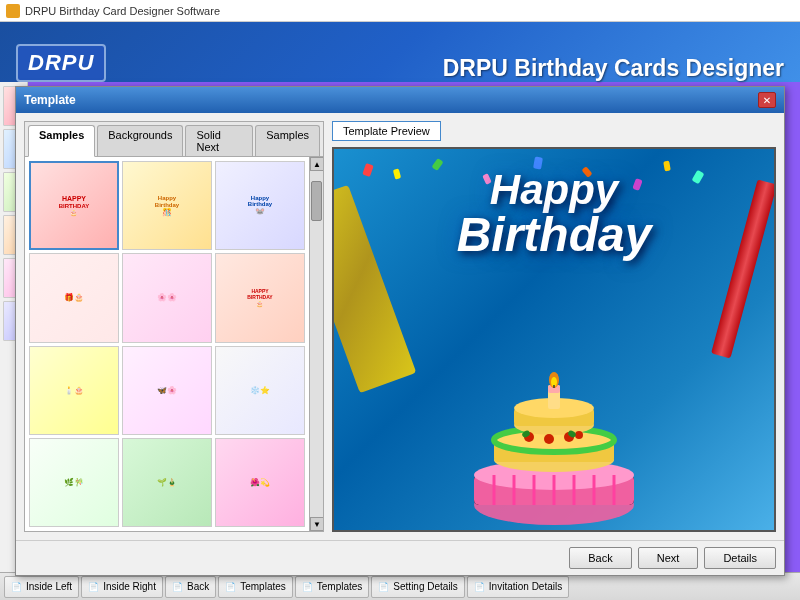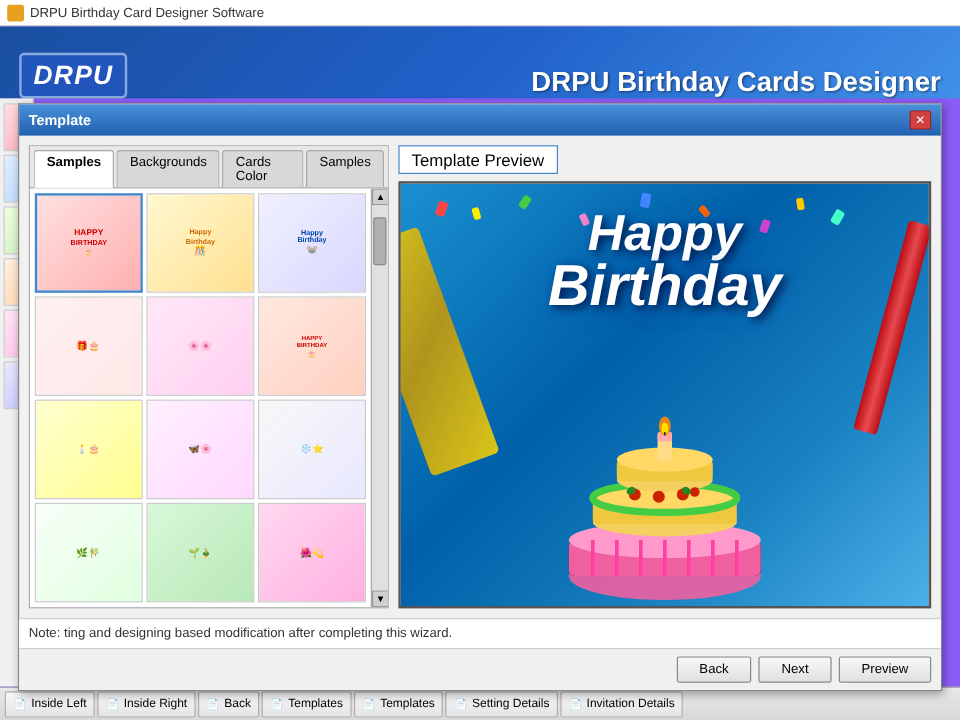--- a/index.html
+++ b/index.html
@@ -259,21 +259,21 @@
       flex: 1;
       display: flex;
       flex-direction: column;
     }
 
     .preview-label-box {
       border: 1px solid #4488cc;
       padding: 3px 10px;
       background: #fff;
       display: inline-block;
-      font-size: 14px;
+      font-size: 11px;
       align-self: flex-start;
       margin-bottom: 6px;
     }
 
     .preview-image {
       flex: 1;
       border: 2px solid #555;
       background: linear-gradient(135deg, #1a90d0 0%, #0060a8 40%, #1880c0 70%, #4ab0e8 100%);
       display: flex;
       align-items: center;
@@ -392,21 +392,21 @@
           <button class="modal-close-btn">✕</button>
         </div>
 
         <div class="modal-body">
 
           <div class="left-panel">
 
             <div class="tabs-bar">
               <div class="tab active">Samples</div>
               <div class="tab">Backgrounds</div>
-              <div class="tab">Cards Color</div>
+              <div class="tab">Solid Next</div>
               <div class="tab">Samples</div>
             </div>
 
             <div class="thumbnails-area">
               <div class="thumbnails-grid">
 
                 <div class="thumb thumb-1">
                   <div style="text-align:center; padding:2px;">
                     <div style="font-size:7px; font-weight:bold; color:#cc0000; line-height:1.2;">HAPPY</div>
                     <div style="font-size:6px; font-weight:bold; color:#cc0000;">BIRTHDAY</div>
@@ -537,28 +537,25 @@
                 <ellipse cx="100" cy="50" rx="5" ry="8" fill="#ff8800" opacity="0.9"></ellipse>
                 <ellipse cx="100" cy="52" rx="3" ry="5" fill="#ffdd00"></ellipse>
 
                 <line x1="100" y1="55" x2="100" y2="58" stroke="#333" stroke-width="1.5"></line>
               </svg>
 
             </div>
           </div>
         </div>
 
-        <div class="note-bar">
-          <span>Note: ting and designing based modification after completing this wizard.</span>
-        </div>
 
         <div class="action-bar">
           <button class="btn">Back</button>
           <button class="btn">Next</button>
-          <button class="btn">Preview</button>
+          <button class="btn">Details</button>
         </div>
 
       </div>
     </div>
 
   </div>
 
   <div class="bottom-taskbar">
     <div class="taskbar-item">
       <div class="taskbar-icon">📄</div>

